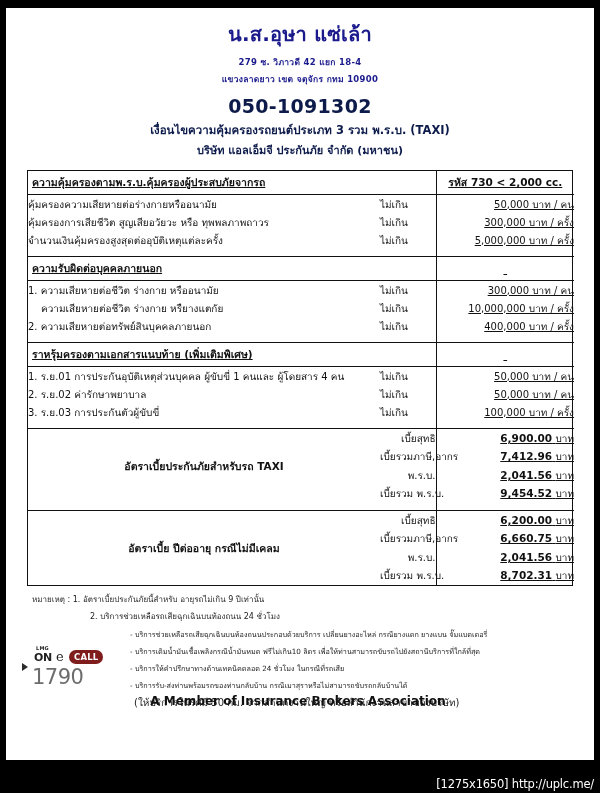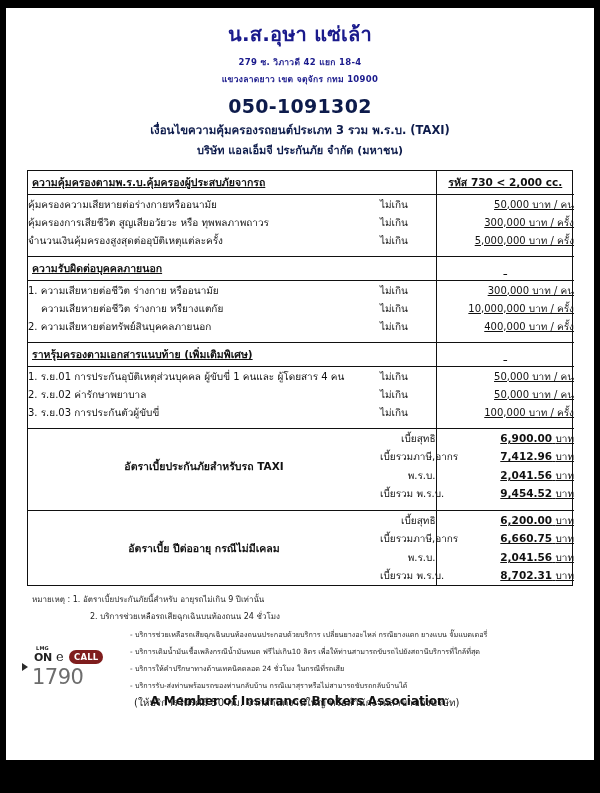--- a/index.html
+++ b/index.html
@@ -427,13 +427,14 @@
       <div class="b-lmg">LMG</div>
       <div class="b-on">ON</div>
       <div class="b-at">e</div>
       <div class="b-call">CALL</div>
       <div class="b-num">1790</div>
     </div>
 
     <div class="member">A Member of Insurance Brokers Association</div>
   </div>
 
+  <div class="watermark">[1275x1650] http://uplc.me/</div>
 </div>
 
 </body></html>

